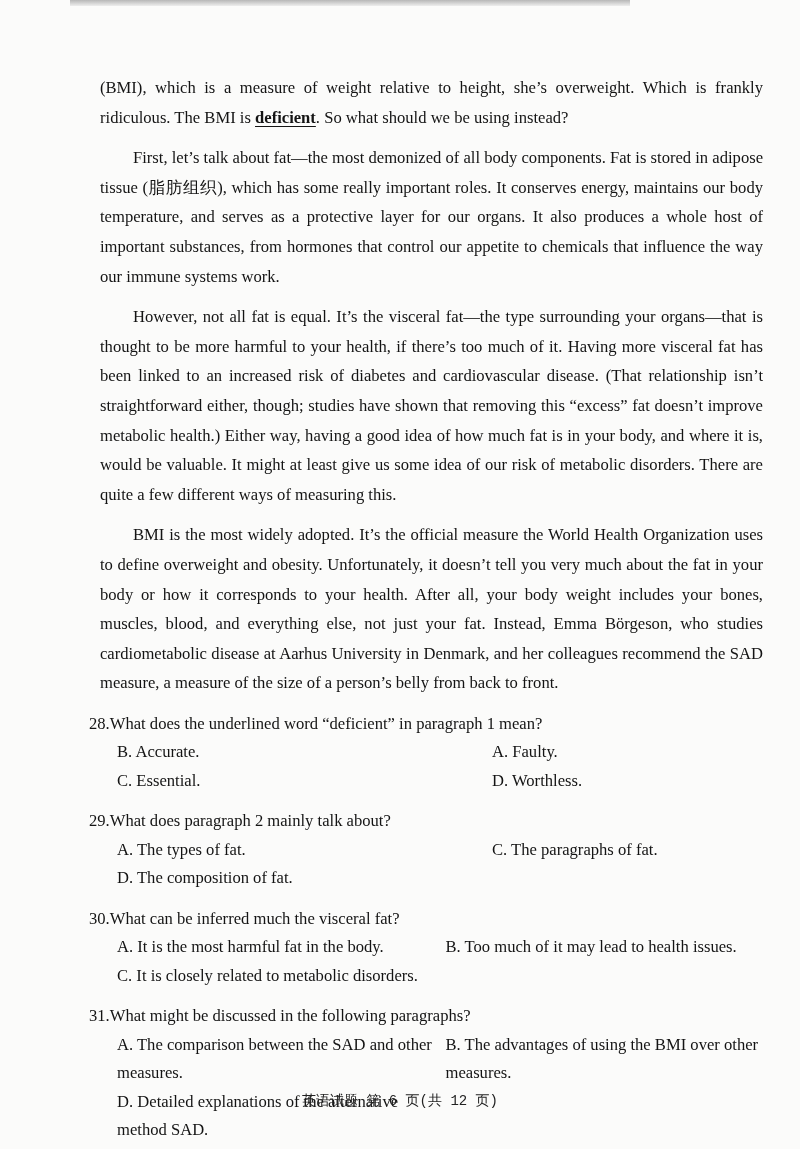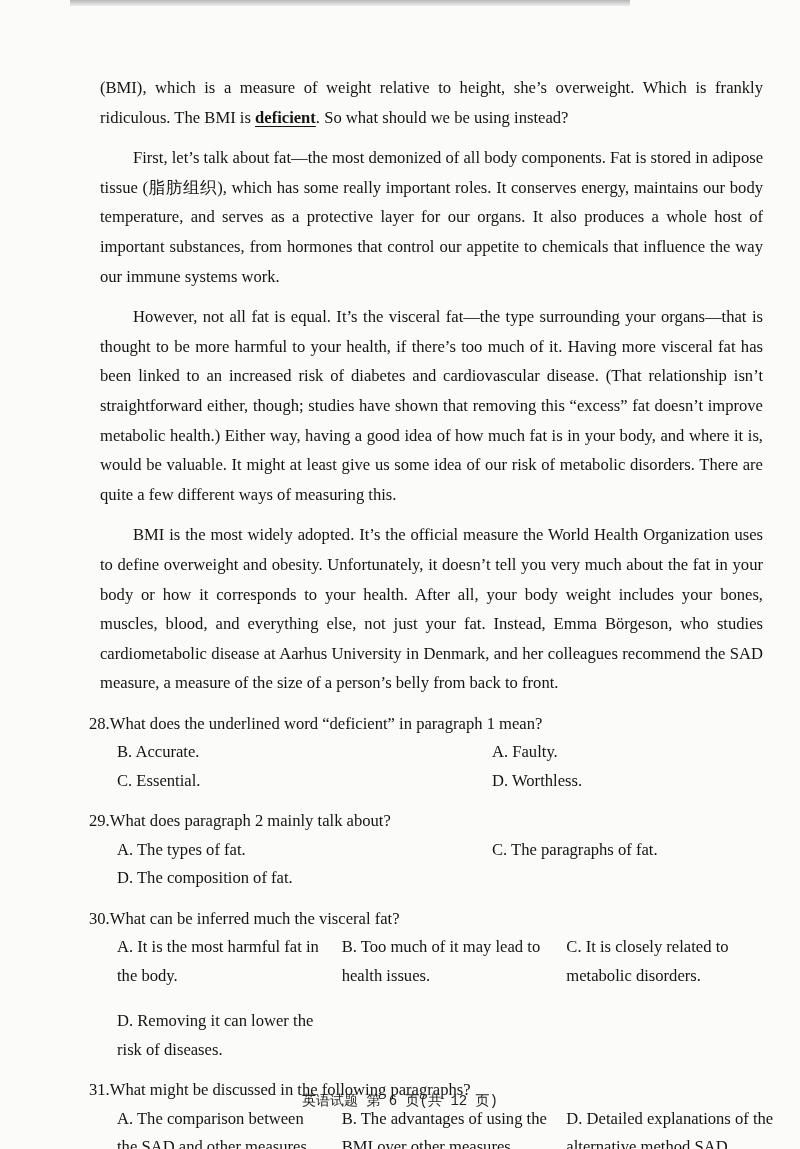--- a/index.html
+++ b/index.html
@@ -28,21 +28,21 @@
   .para.indent { text-indent: 33px; }
   .underline { text-decoration: underline; text-underline-offset: 3px; font-weight: bold; }
   .question { margin-top: 12px; }
   .q-stem {
     font-size: 16.6px; line-height: 28.5px; margin: 0;
   }
   .q-options {
     display: grid; grid-template-columns: 375px 1fr;
     padding-left: 28px;
   }
-  .q-options.single { grid-template-columns: 1fr 1fr 1fr; gap: 17px; }
+  .q-options.single { grid-template-columns: 1fr 1fr; }
   .opt { font-size: 16.6px; line-height: 28.5px; }
   .footer {
     position: absolute; top: 1092px; left: 0; width: 800px;
     text-align: center; font-size: 14px;
     font-family: Liberation Mono, monospace; color: #222;
   }
 </style>
 </head>
 <body>
 
@@ -74,21 +74,20 @@
       <div class="opt">D. The composition of fat.</div>
     </div>
   </div>
 
   <div class="question">
     <p class="q-stem"><span>30.</span><span>What can be inferred much the visceral fat?</span></p>
     <div class="q-options single">
       <div class="opt">A. It is the most harmful fat in the body.</div>
       <div class="opt">B. Too much of it may lead to health issues.</div>
       <div class="opt">C. It is closely related to metabolic disorders.</div>
-      <div class="opt">D. Removing it can lower the risk of diseases.</div>
     </div>
   </div>
 
   <div class="question">
     <p class="q-stem"><span>31.</span><span>What might be discussed in the following paragraphs?</span></p>
     <div class="q-options single">
       <div class="opt">A. The comparison between the SAD and other measures.</div>
       <div class="opt">B. The advantages of using the BMI over other measures.</div>
       <div class="opt">D. Detailed explanations of the alternative method SAD.</div>
     </div>

